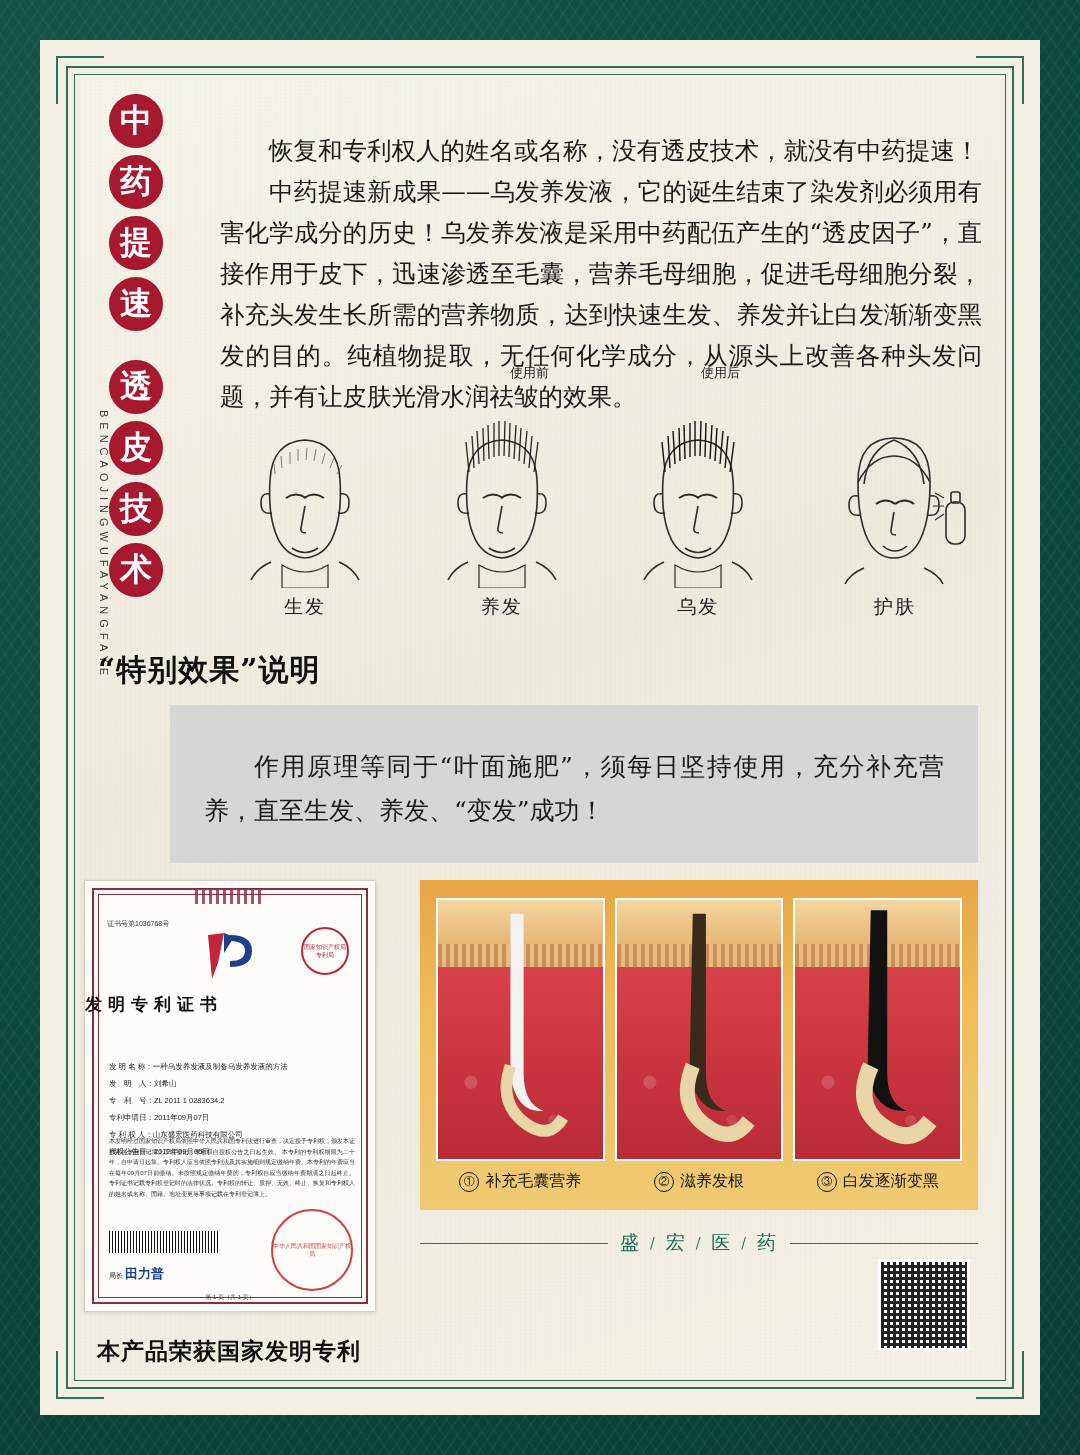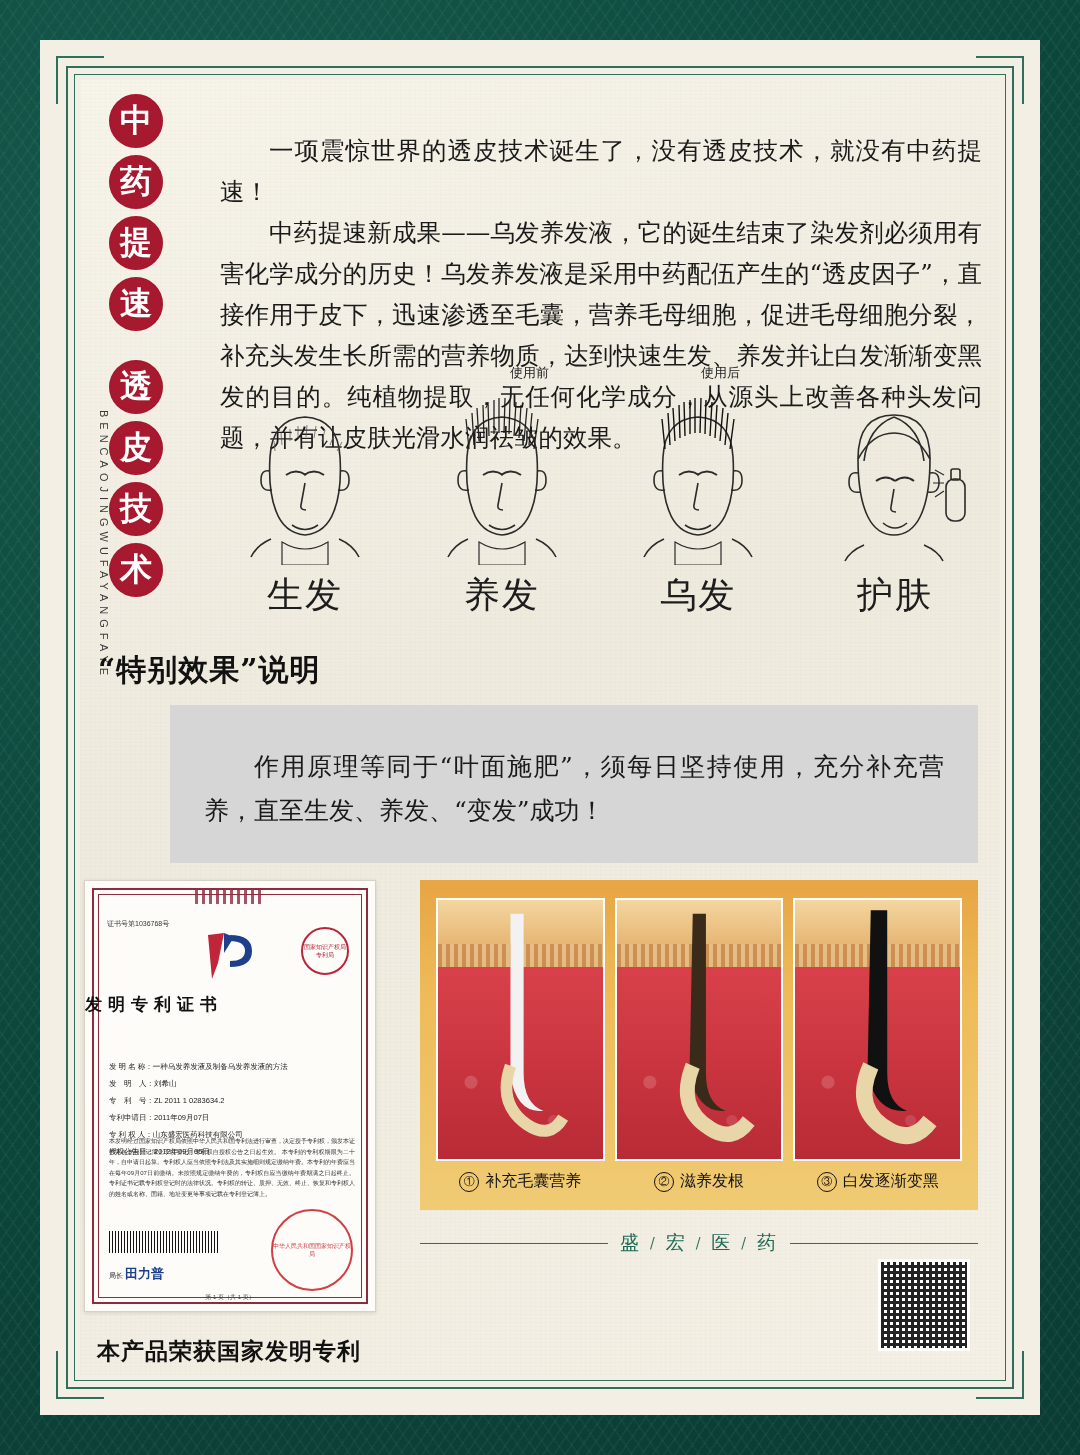--- a/index.html
+++ b/index.html
@@ -78,21 +78,21 @@
 
   
   .figs{
     position:absolute;left:150px;top:300px;right:30px;height:240px;
     display:flex;justify-content:space-between;align-items:flex-end;
   }
   .fig{width:150px;text-align:center;position:relative;}
   .fig svg{display:block;margin:0 auto;}
   .fig-label{
     font-family:"DejaVu Serif", serif;
-    font-size:36px;color:#1d1d1d;margin-top:6px;letter-spacing:2px;
+    font-size:19px;color:#1d1d1d;margin-top:6px;letter-spacing:2px;
   }
   .ba-labels{
     position:absolute;left:430px;top:284px;width:230px;
     display:flex;justify-content:space-between;
     font-size:13px;color:#222;font-family:Liberation Sans, sans-serif;
   }
 
   
   .sect-title{
     position:absolute;left:18px;top:570px;
@@ -267,21 +267,21 @@
       <div class="seal">速</div>
       <div class="seal-gap"></div>
       <div class="seal">透</div>
       <div class="seal">皮</div>
       <div class="seal">技</div>
       <div class="seal">术</div>
     </div>
     <div class="pinyin-vert">BENCAOJINGWUFAYANGFAYE</div>
 
     <div class="intro">
-      <p>一项震惊世界的透皮技术诞生了，没有透皮技术，就没有中药提速！</p>
+      <p>恢复和专利权人的姓名或名称，没有透皮技术，就没有中药提速！</p>
       <p>中药提速新成果——乌发养发液，它的诞生结束了染发剂必须用有害化学成分的历史！乌发养发液是采用中药配伍产生的“透皮因子”，直接作用于皮下，迅速渗透至毛囊，营养毛母细胞，促进毛母细胞分裂，补充头发生长所需的营养物质，达到快速生发、养发并让白发渐渐变黑发的目的。纯植物提取，无任何化学成分，从源头上改善各种头发问题，并有让皮肤光滑水润祛皱的效果。</p>
     </div>
 
     <div class="ba-labels">
       <span>使用前</span>
       <span>使用后</span>
     </div>
 
     <div class="figs">
 

